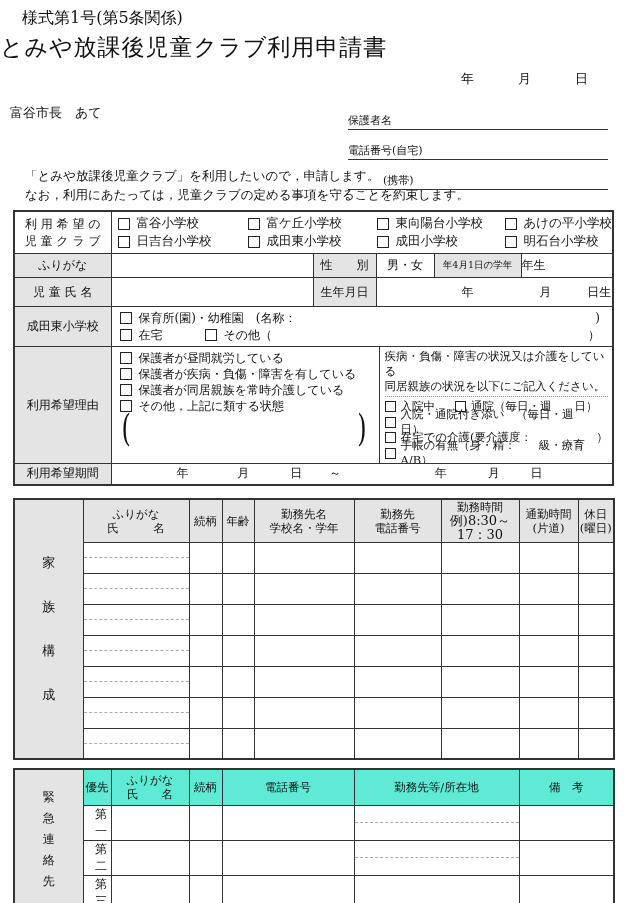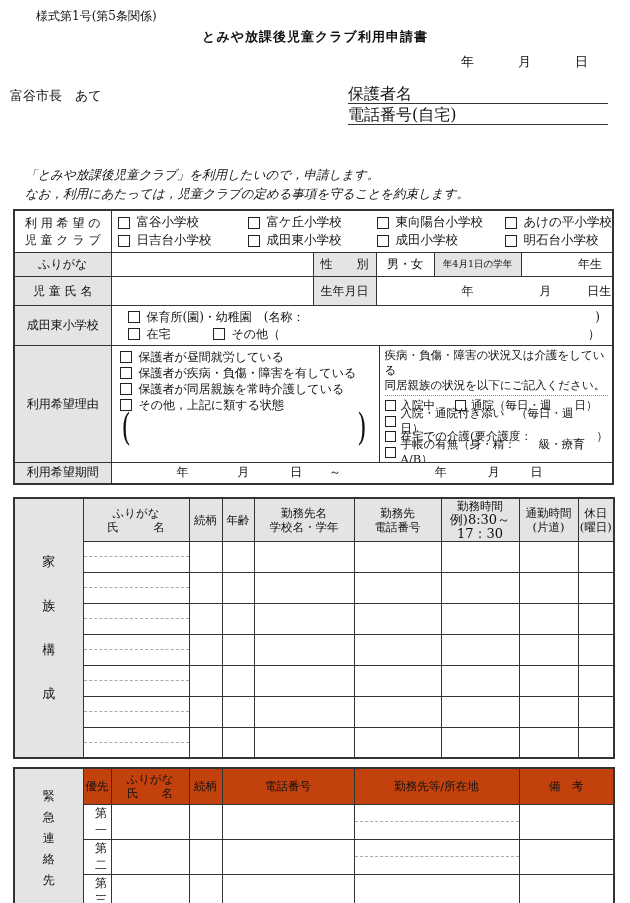--- a/index.html
+++ b/index.html
@@ -1,31 +1,31 @@
 <!DOCTYPE html>
 <html><head>
 <meta charset="utf-8">
 <style>
   html,body{margin:0;padding:0;background:#fff;}
   body{width:630px;height:903px;font-family:"DejaVu Serif","Liberation Serif",serif;color:#111;overflow:hidden;}
   .page{position:relative;width:630px;height:903px;}
 
-  .form-number{font-size:12px;margin:8px 0 0 36px;}
-  .title{font-size:13px;font-weight:bold;text-align:center;margin:3px 0 0 0;letter-spacing:1px;}
+  .form-number{font-size:16px;margin:8px 0 0 22px;}
+  .title{font-size:23px;font-weight:normal;text-align:left;margin:3px 0 0 0;letter-spacing:1px;}
   .date-row{display:flex;justify-content:flex-end;font-size:13px;margin:7px 42px 0 0;}
   .date-row span{margin-left:44px;}
 
   .hdr-block{position:relative;height:74px;}
   .addressee{position:absolute;left:10px;top:16px;font-size:13px;}
   .guardian{position:absolute;right:22px;top:12px;width:260px;}
-  .g-line{border-bottom:1px solid #333;font-size:16px;height:19px;line-height:19px;margin-top:1px;}
+  .g-line{border-bottom:1px solid #333;font-size:11px;height:19px;line-height:19px;margin-top:10px;}
   .g-line.mobile{padding-left:35px;}
   .g-fill{display:inline-block;min-width:120px;height:14px;}
 
-  .decl{font-size:12.5px;margin:20px 0 0 25px;line-height:19px;font-style:italic;}
+  .decl{font-size:12.5px;margin:4px 0 0 25px;line-height:19px;}
 
   table{border-collapse:collapse;table-layout:fixed;margin-left:13px;}
   table.frame{border:2px solid #333;}
   td{border:1px solid #333;padding:0;font-size:12px;vertical-align:middle;overflow:hidden;}
   .lbl{background:#e4e4e4;text-align:center;}
   .white-lbl{background:#fff;text-align:center;}
   .cb{display:inline-block;width:10px;height:10px;border:1px solid #222;margin-right:7px;flex:none;background:#fff;}
   .cline{display:flex;align-items:center;}
   .spacer{flex:1;}
 
@@ -37,26 +37,26 @@
   .t1 .r5{height:40px;}
   .t1 .r6{height:80px;}
   .t1 .r7{height:21px;padding-left:28px;}
   .schools{padding:2px 0 2px 6px;}
   .school-row{display:grid;grid-template-columns:130px 129px 128px auto;margin:1px 0;}
   .school{display:flex;align-items:center;font-size:12.5px;}
   .addr-cell{padding-left:8px;}
   .addr-city{margin-left:62px;}
   .dash-bottom{border-bottom:1px dashed #aaa;}
   .grade-lbl{font-size:9.5px;}
-  .nensei{text-align:right;padding-right:10px;padding-left:17px;}
+  .nensei{text-align:left;padding-right:10px;}
   .birth-val span{display:inline-block;}
   .birth-val .g1{margin-left:85px;}
   .birth-val .g2{margin-left:62px;}
   .birth-val .g3{margin-left:32px;}
-  .pre-cell{padding:2px 12px 2px 16px;}
+  .pre-cell{padding:2px 12px 2px 8px;}
   .pre-line{display:flex;align-items:center;height:17px;font-size:12px;}
   .pre-l2b{margin-left:42px;}
   .reason-wrap{display:flex;height:100%;align-items:stretch;}
   .reason-left{width:267px;padding:3px 0 0 8px;box-sizing:border-box;}
   .reason-left .cline{height:16px;font-size:12px;}
   .paren-row{display:flex;justify-content:space-between;align-items:center;height:30px;padding:0 12px 0 2px;font-size:24px;}
   .paren-row span{transform:scaleY(1.55);font-weight:300;}
   .reason-right{flex:1;border-left:1px solid #333;padding:2px 4px 2px 5px;}
   .r-note{font-size:11.5px;line-height:15px;border-bottom:1px dotted #888;padding-bottom:2px;margin-bottom:2px;}
   .r-opt{display:flex;align-items:center;height:15.5px;font-size:11.5px;}
@@ -77,21 +77,21 @@
   .t2 .hrow{height:40px;}
   .t2 .drow{height:31px;}
   .side-cell{background:#e4e4e4;}
   .side-label{display:flex;flex-direction:column;align-items:center;justify-content:center;height:100%;font-size:13px;}
   .side-label.fam span{margin:13px 0;}
   .side-label.emg span{margin:2px 0;font-size:12px;}
   .name-cell{position:relative;}
   .fu-half{height:50%;border-bottom:1px dashed #aaa;box-sizing:border-box;}
 
   .t3{margin-top:8px;}
-  .t3 td.hd{background:#c2410c;text-align:center;font-size:11.5px;line-height:14px;}
+  .t3 td.hd{background:#5eead4;text-align:center;font-size:11.5px;line-height:14px;}
   .t3 .hrow{height:36px;}
   .t3 .drow{height:33px;}
   .pri{text-align:center;font-size:12px;padding-left:8px;}
 </style>
 </head>
 <body>
 
 <div class="page">
 
   <div class="form-number">様式第1号(第5条関係)</div>
@@ -101,20 +101,21 @@
     <span>年</span>
     <span>月</span>
     <span>日</span>
   </div>
 
   <div class="hdr-block">
     <div class="addressee">富谷市長　あて</div>
     <div class="guardian">
       <div class="g-line"><span>保護者名</span><span class="g-fill"></span></div>
       <div class="g-line"><span>電話番号(自宅)</span><span class="g-fill"></span></div>
+      <div class="g-line mobile"><span>(携帯)</span><span class="g-fill"></span></div>
     </div>
   </div>
 
   <div class="decl">
     <div>「とみや放課後児童クラブ」を利用したいので，申請します。</div>
     <div>なお，利用にあたっては，児童クラブの定める事項を守ることを約束します。</div>
   </div>
 
   <table class="t1 frame">
     <colgroup>

